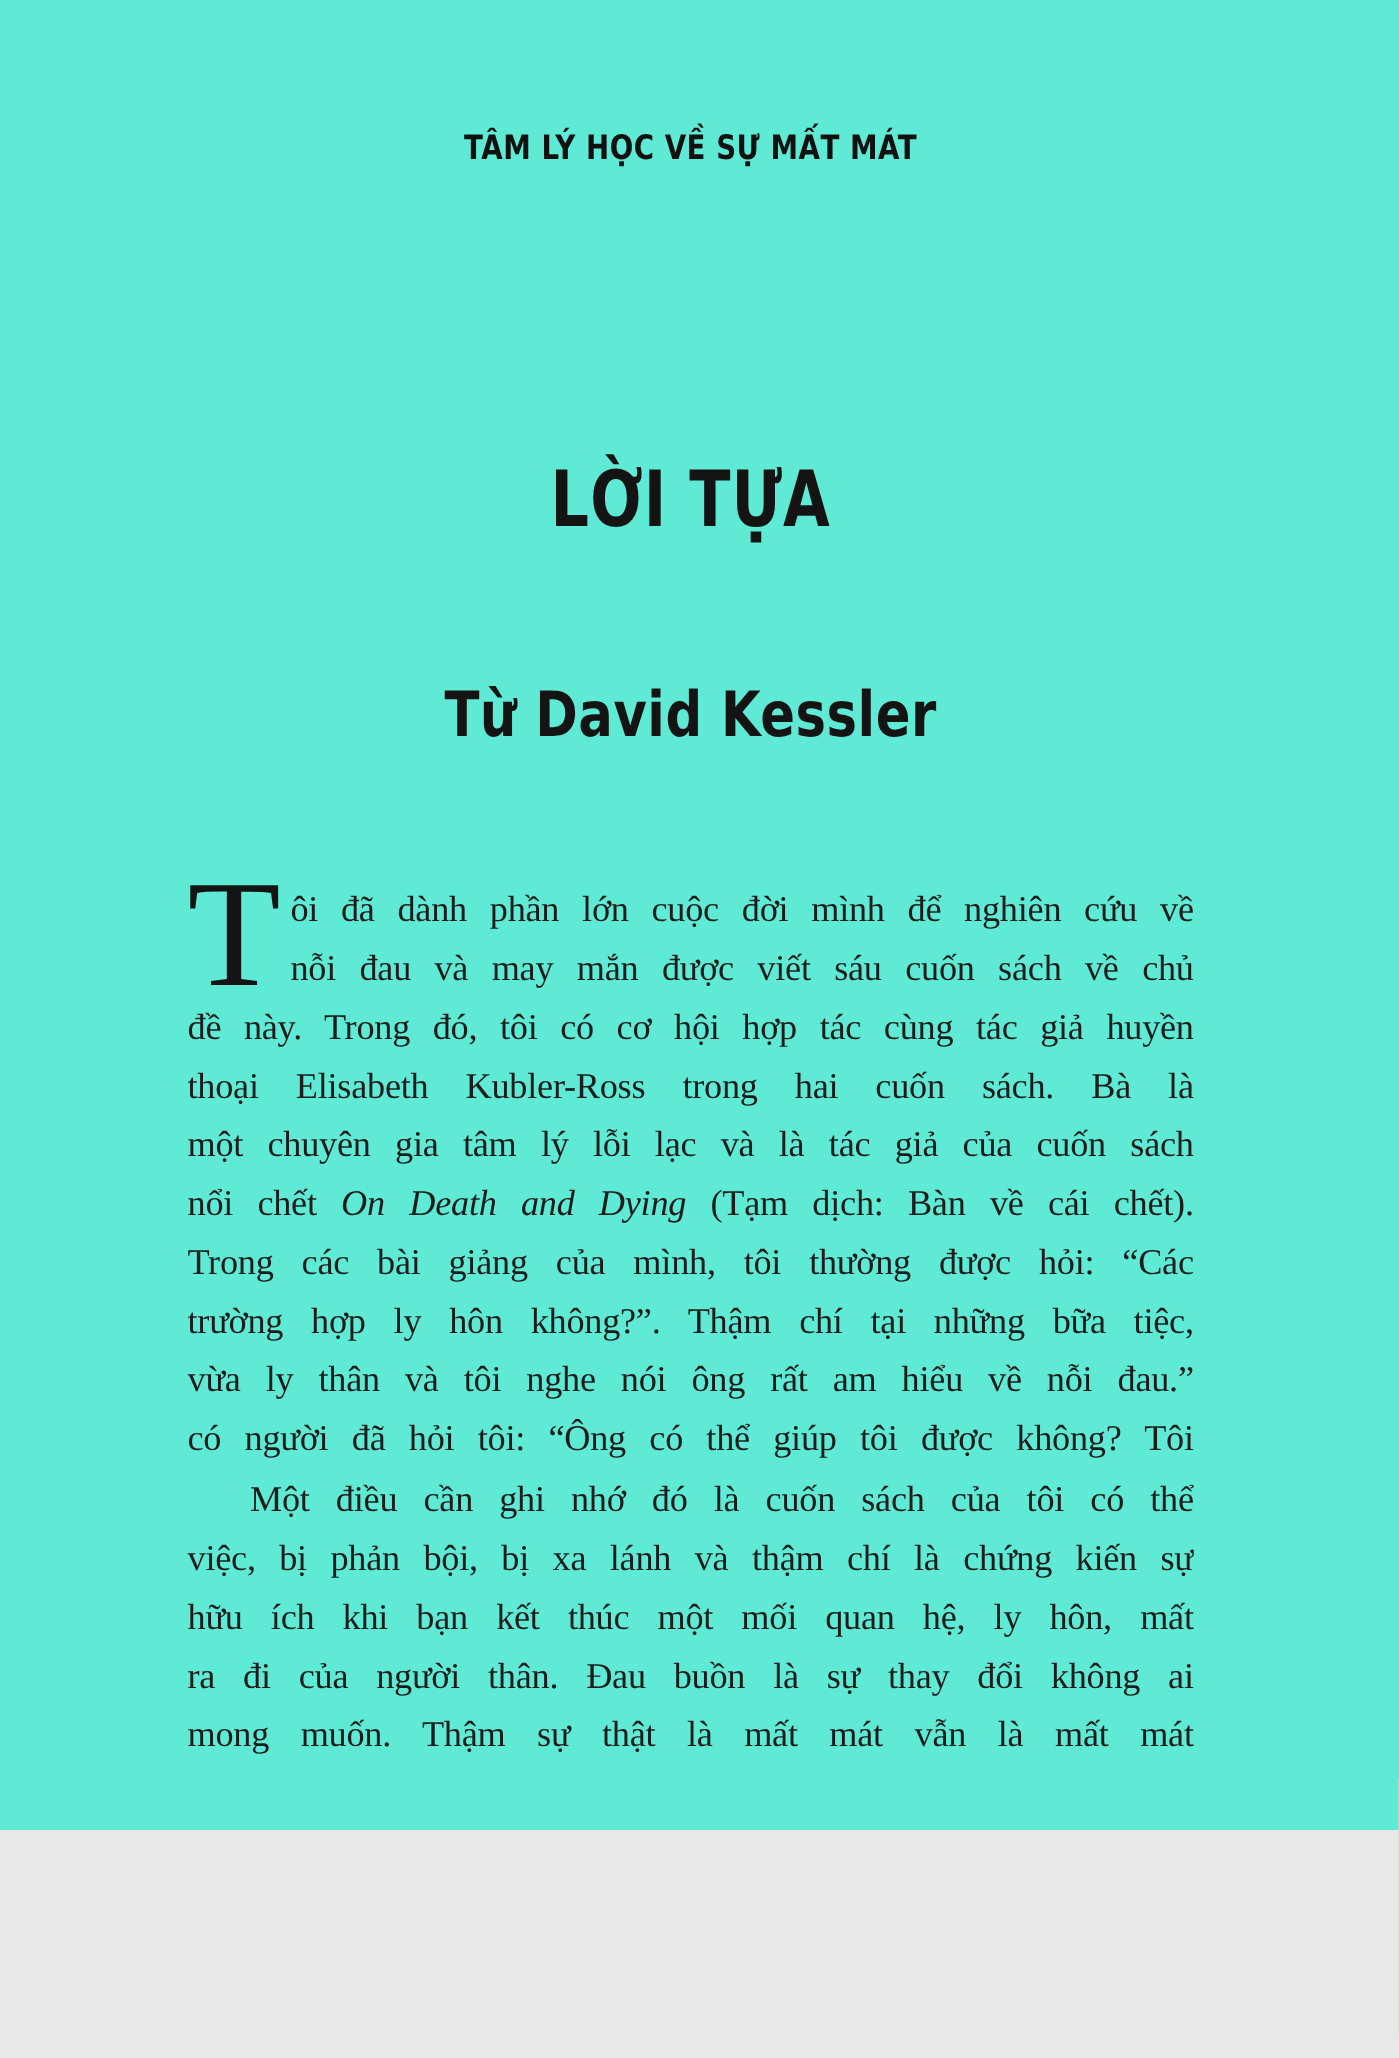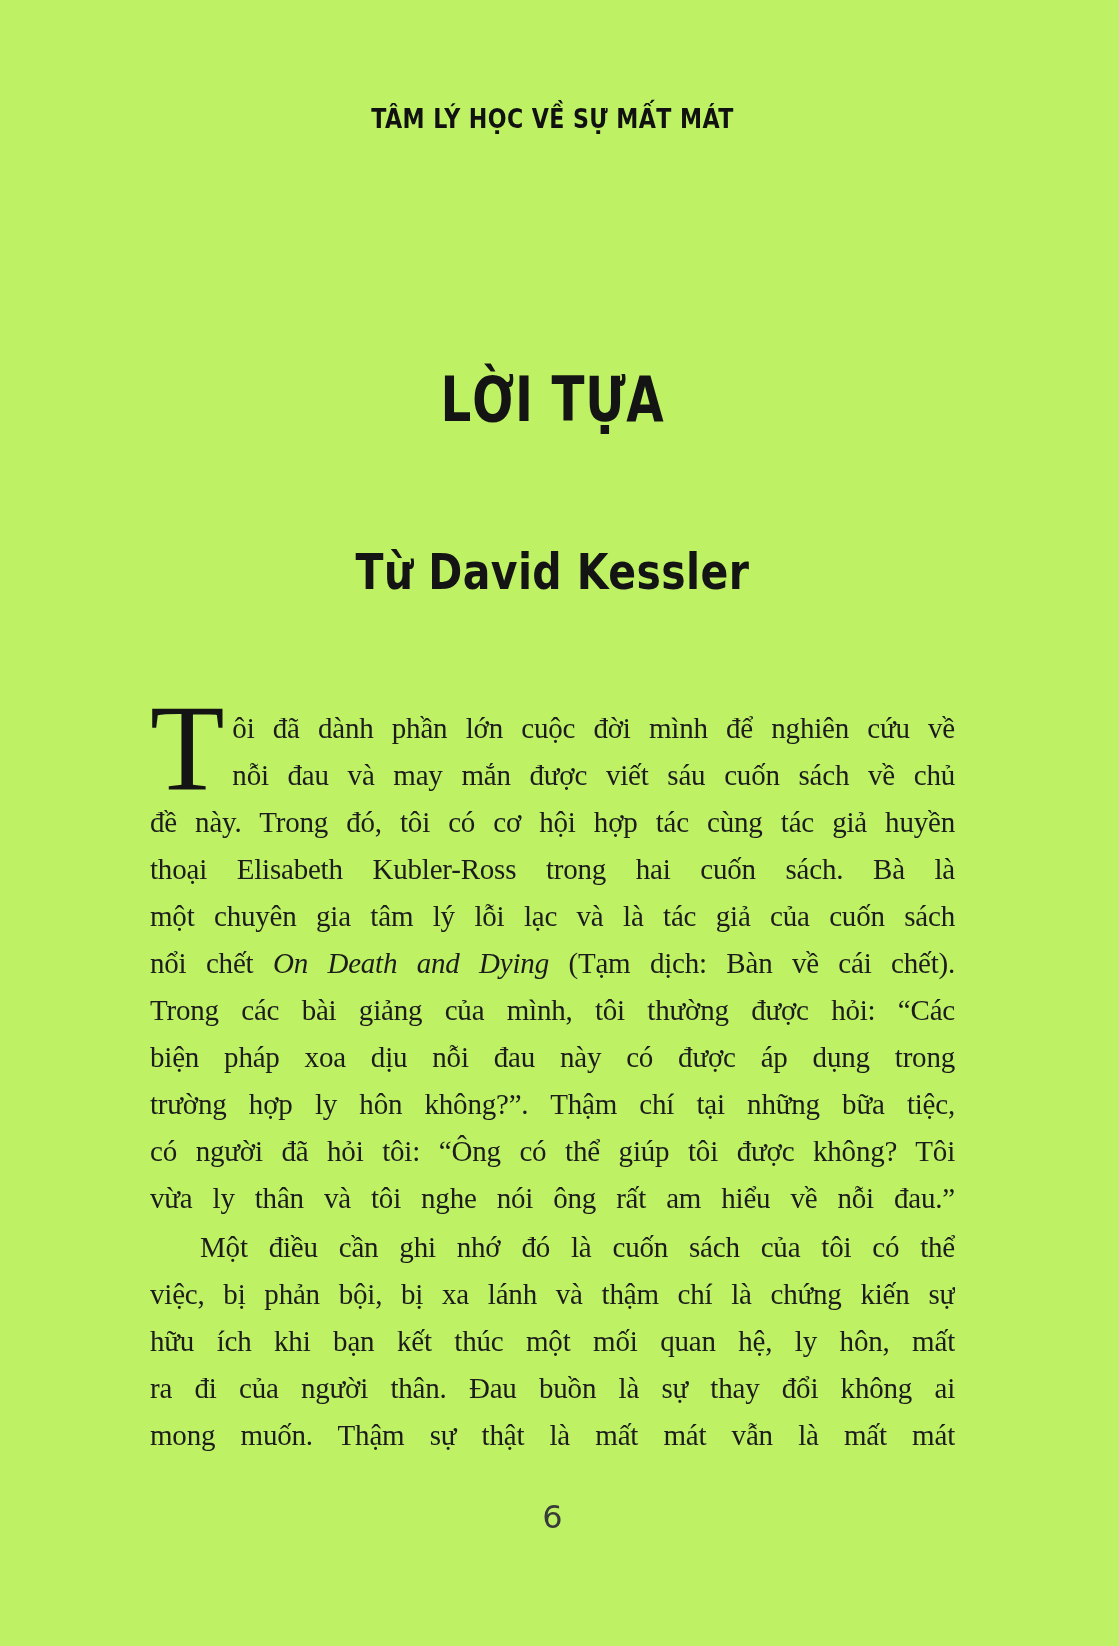--- a/index.html
+++ b/index.html
@@ -1,19 +1,19 @@
 <!DOCTYPE html>
 <html><head>
 <meta charset="utf-8">
 <style>
   html,body{margin:0;padding:0;background:#e8e8e8;}
   .page{
     position:relative;
-    width:1119px;height:1646px;
-    background:#bef264;
+    width:1119px;height:1464px;
+    background:#5eead4;
     margin:0 auto;
     overflow:hidden;
     color:#1c1c1c;
   }
   .column{
     position:absolute;
     left:150px;
     width:805px;
     top:0;
     height:100%;
@@ -110,24 +110,23 @@
     <div class="body-text">
         <div class="para">
           <span class="dropcap">T</span>
           <div class="line"><span>ôi đã dành phần lớn cuộc đời mình để nghiên cứu về</span></div>
           <div class="line"><span>nỗi đau và may mắn được viết sáu cuốn sách về chủ</span></div>
           <div class="line"><span>đề này. Trong đó, tôi có cơ hội hợp tác cùng tác giả huyền</span></div>
           <div class="line"><span>thoại Elisabeth Kubler-Ross trong hai cuốn sách. Bà là</span></div>
           <div class="line"><span>một chuyên gia tâm lý lỗi lạc và là tác giả của cuốn sách</span></div>
           <div class="line"><span>nổi chết </span><span class="it">On Death and Dying</span><span> (Tạm dịch: Bàn về cái chết).</span></div>
           <div class="line"><span>Trong các bài giảng của mình, tôi thường được hỏi: “Các</span></div>
-          <div class="line"><span>biện pháp xoa dịu nỗi đau này có được áp dụng trong</span></div>
           <div class="line"><span>trường hợp ly hôn không?”. Thậm chí tại những bữa tiệc,</span></div>
+          <div class="line"><span>vừa ly thân và tôi nghe nói ông rất am hiểu về nỗi đau.”</span></div>
           <div class="line"><span>có người đã hỏi tôi: “Ông có thể giúp tôi được không? Tôi</span></div>
-          <div class="line"><span>vừa ly thân và tôi nghe nói ông rất am hiểu về nỗi đau.”</span></div>
         </div>
         <div class="para">
           <div class="line indent"><span>Một điều cần ghi nhớ đó là cuốn sách của tôi có thể</span></div>
           <div class="line"><span>việc, bị phản bội, bị xa lánh và thậm chí là chứng kiến sự</span></div>
           <div class="line"><span>hữu ích khi bạn kết thúc một mối quan hệ, ly hôn, mất</span></div>
           <div class="line"><span>ra đi của người thân. Đau buồn là sự thay đổi không ai</span></div>
           <div class="line"><span>mong muốn. Thậm sự thật là mất mát vẫn là mất mát</span></div>
         </div>
       </div>
 

